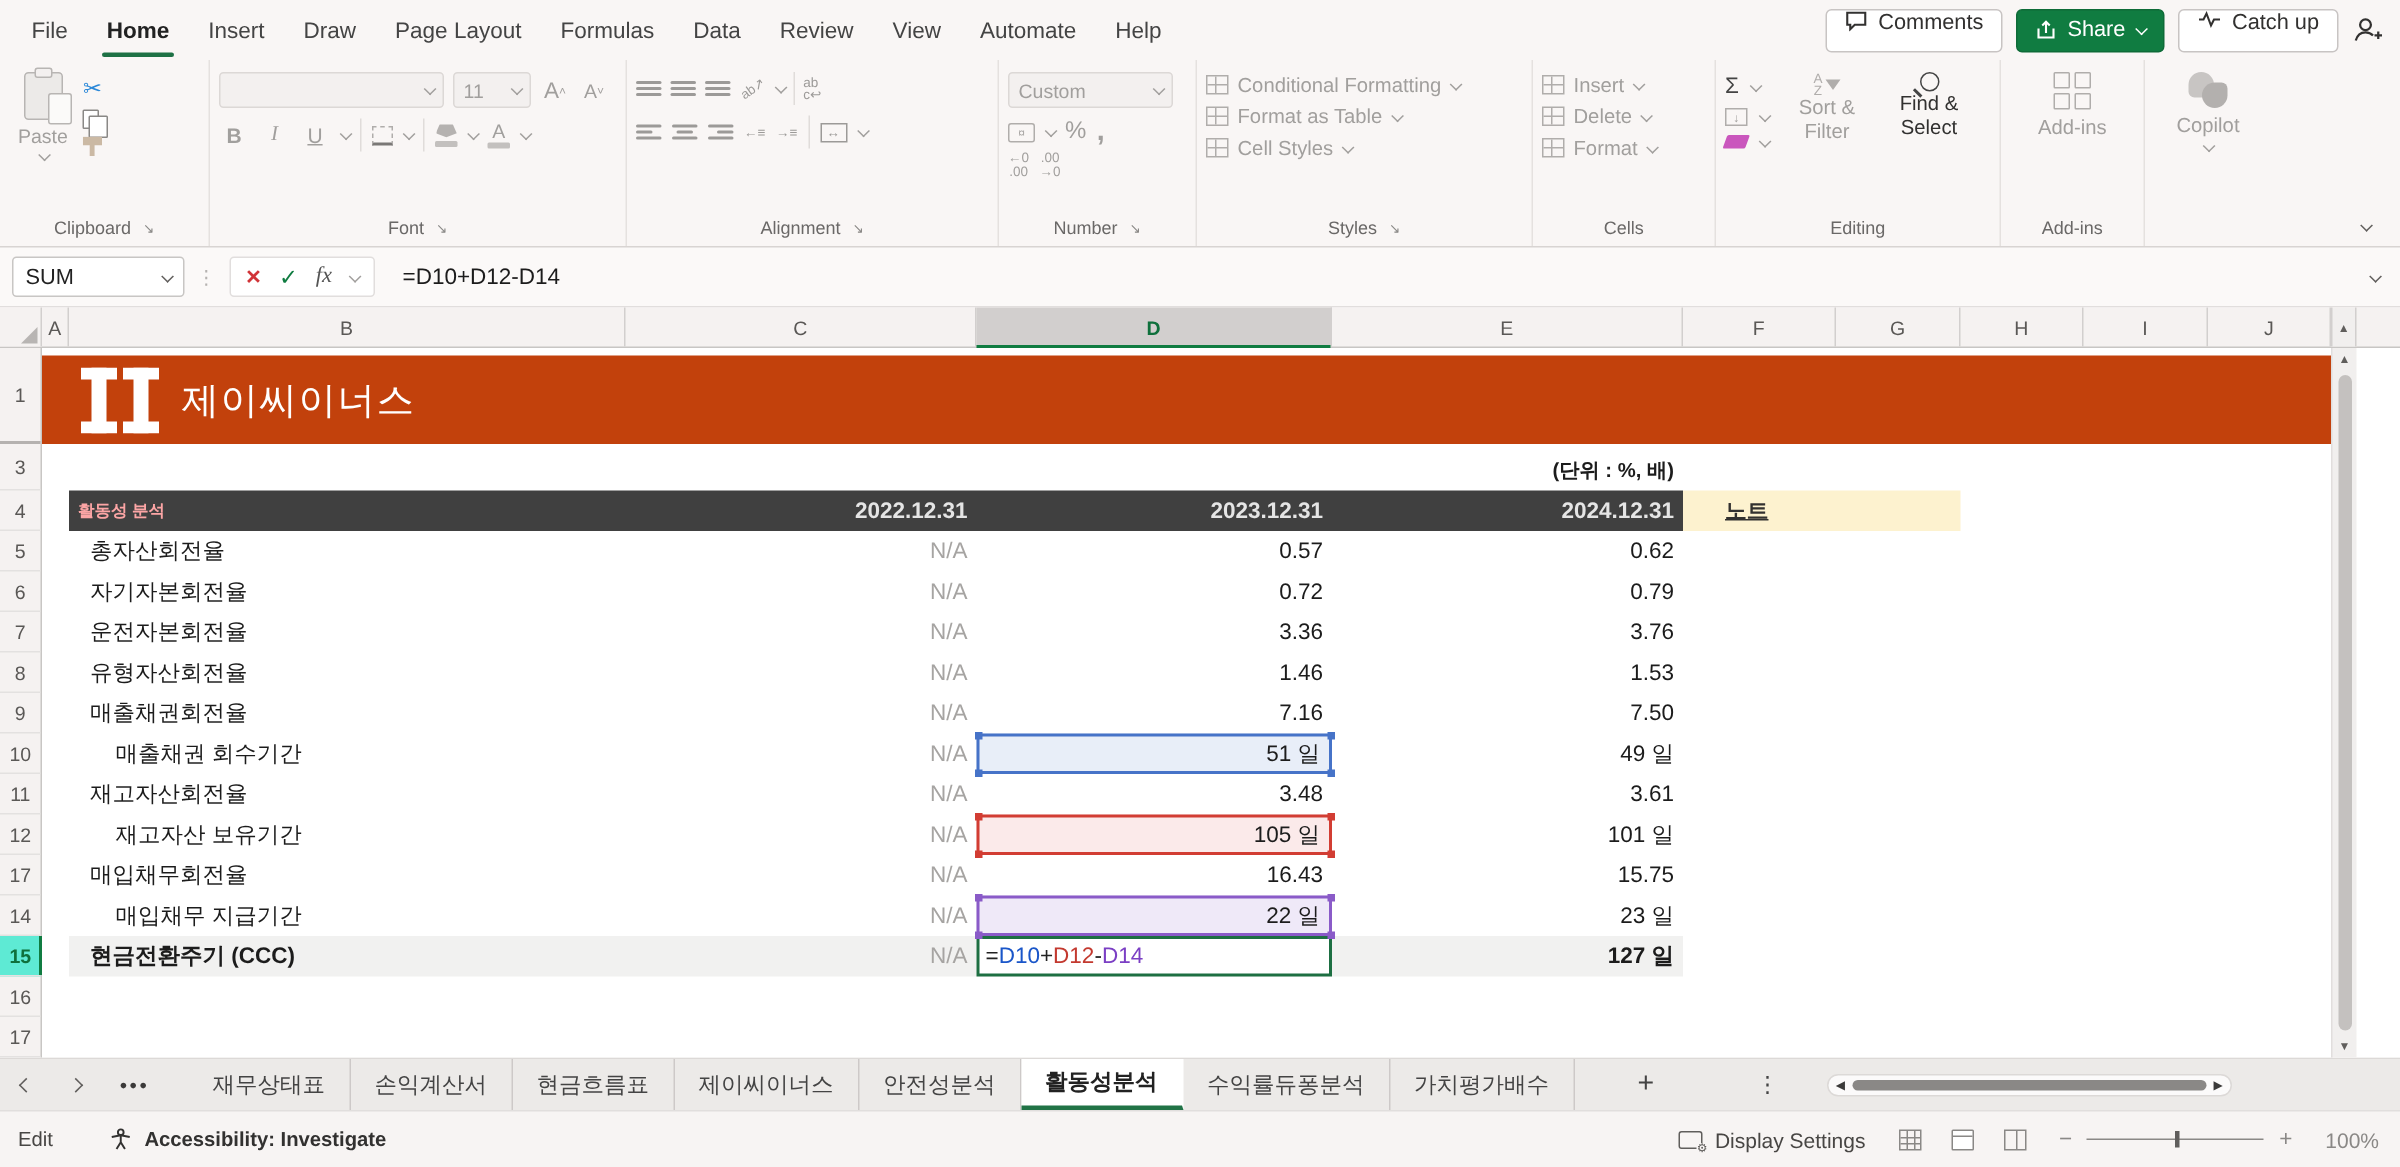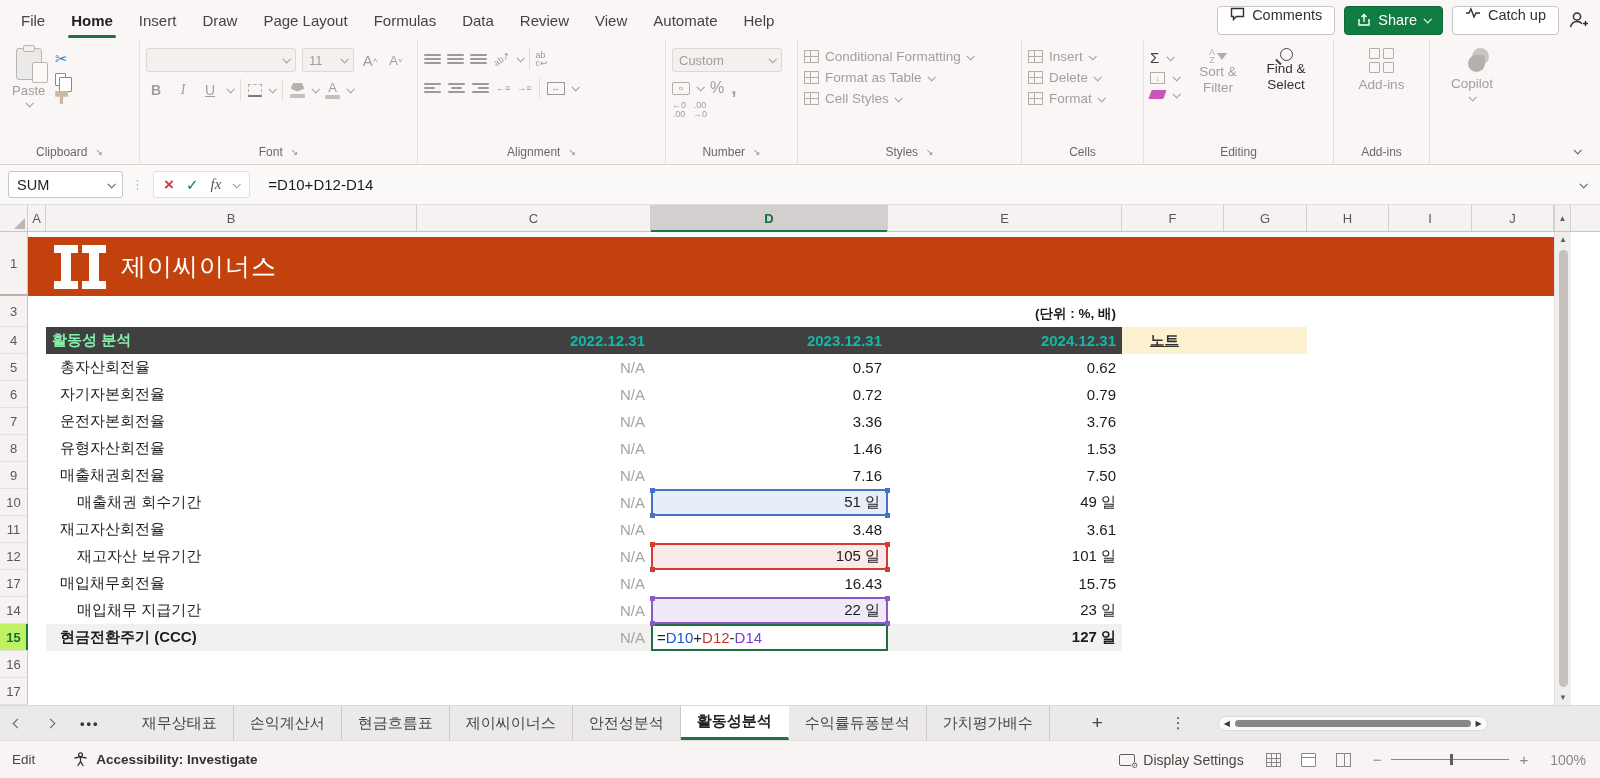--- a/index.html
+++ b/index.html
@@ -103,28 +103,28 @@
   .chcell.corner::after { content:""; position:absolute; right:2px; bottom:2px; border-left:11px solid transparent; border-bottom:11px solid #b8b5b3; }
   .chcell.selected { background:#d2cfce; color:#0f703c; font-weight:700; }
   .chcell.selected::after { content:""; position:absolute; left:0; right:0; bottom:-1px; height:2.5px; background:#107c41; }
   .chcell.vstop { font-size:8px; color:#605e5c; background:#f1efee; border-left:1px solid #d2cfce; }
 
   
   .grid { position:relative; height:473px; background:#fff; }
   .row-headers { position:absolute; left:0; top:0; width:28px; height:473px; display:flex; flex-direction:column; background:#f5f2f1; border-right:1px solid #c8c6c4; }
   .rhcell { display:flex; align-items:center; justify-content:center; font-size:13px; color:#5a5856; border-bottom:1px solid #e3e1e0; position:relative; }
   .rhcell.r1 { border-bottom:2px solid #b5b2b0; }
-  .rhcell.active { background:#bef264; color:#0f703c; font-weight:700; }
+  .rhcell.active { background:#5eead4; color:#0f703c; font-weight:700; }
   .rhcell.active::after { content:""; position:absolute; right:-1px; top:0; bottom:0; width:2.5px; background:#107c41; }
   .banner { position:absolute; left:28px; top:5px; width:1526px; height:59px; background:#c2410c; display:flex; align-items:center; padding-left:24px; gap:13px; }
   .banner-text { color:#fff; font-size:25px; letter-spacing:1px; font-weight:400; }
   .unit-note { position:absolute; left:888px; top:66px; width:228px; height:29px; line-height:31px; text-align:right; font-size:13.5px; font-weight:600; color:#1c1c1c; }
   .table-header { position:absolute; left:46px; top:95px; width:1076px; height:27px; background:#404040; display:grid; grid-template-columns:371px 234px 237px 234px; align-items:center; }
-  .tbl-title { padding-left:6px; color:#86efac; font-weight:700; font-size:15px; }
-  .year { text-align:right; padding-right:6px; color:#14b8a6; font-weight:600; font-size:15px; }
+  .tbl-title { padding-left:6px; color:#fca5a5; font-weight:700; font-size:11px; }
+  .year { text-align:right; padding-right:6px; color:#e5e5e5; font-weight:600; font-size:15px; }
   .note-cell { position:absolute; left:1122px; top:95px; width:185px; height:27px; background:#fdf2cf; display:flex; align-items:center; padding-left:28px; font-size:14.5px; font-weight:600; color:#323130; text-decoration:underline; }
   #dataRows { position:absolute; left:46px; top:122px; width:1076px; }
   .sheet-row { display:grid; grid-template-columns:371px 234px 237px 234px; height:27px; }
   .sheet-row.shaded { background:#f1f1f0; }
   .cell { display:flex; align-items:center; font-size:15px; color:#1c1c1c; height:27px; }
   .c-label { padding-left:14px; }
   .c-label.indent { padding-left:31px; }
   .bold { font-weight:700; }
   .c-val { justify-content:flex-end; padding-right:6px; }
   .na { color:#a6a4a2; }
@@ -449,21 +449,21 @@
             <i></i>
             <i></i>
           </span>
         <span>Add-ins</span>
       </div>
       <div class="rgroup-label">
           <span>Add-ins</span>
         </div>
     </div>
 
-    <div class="rgroup" style="width:84px; border-right:none;text-align:center;">
+    <div class="rgroup" style="width:84px; border-right:none;">
       <div class="bigstack">
         <span class="ic-copilot"></span>
         <span>Copilot</span>
         <span class="chev dis"></span>
       </div>
     </div>
     <span class="chev ribbon-collapse"></span>
   </div>
 
   <div class="formulabar">

